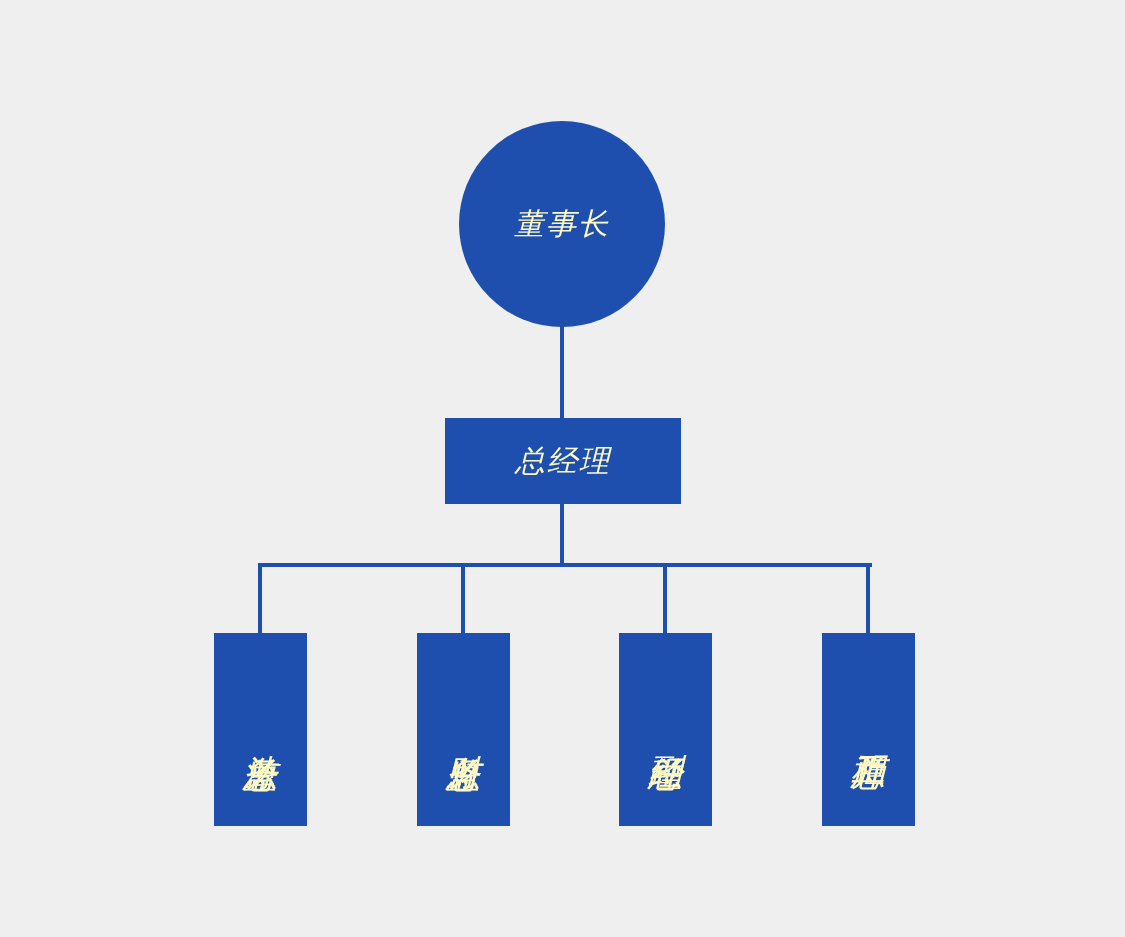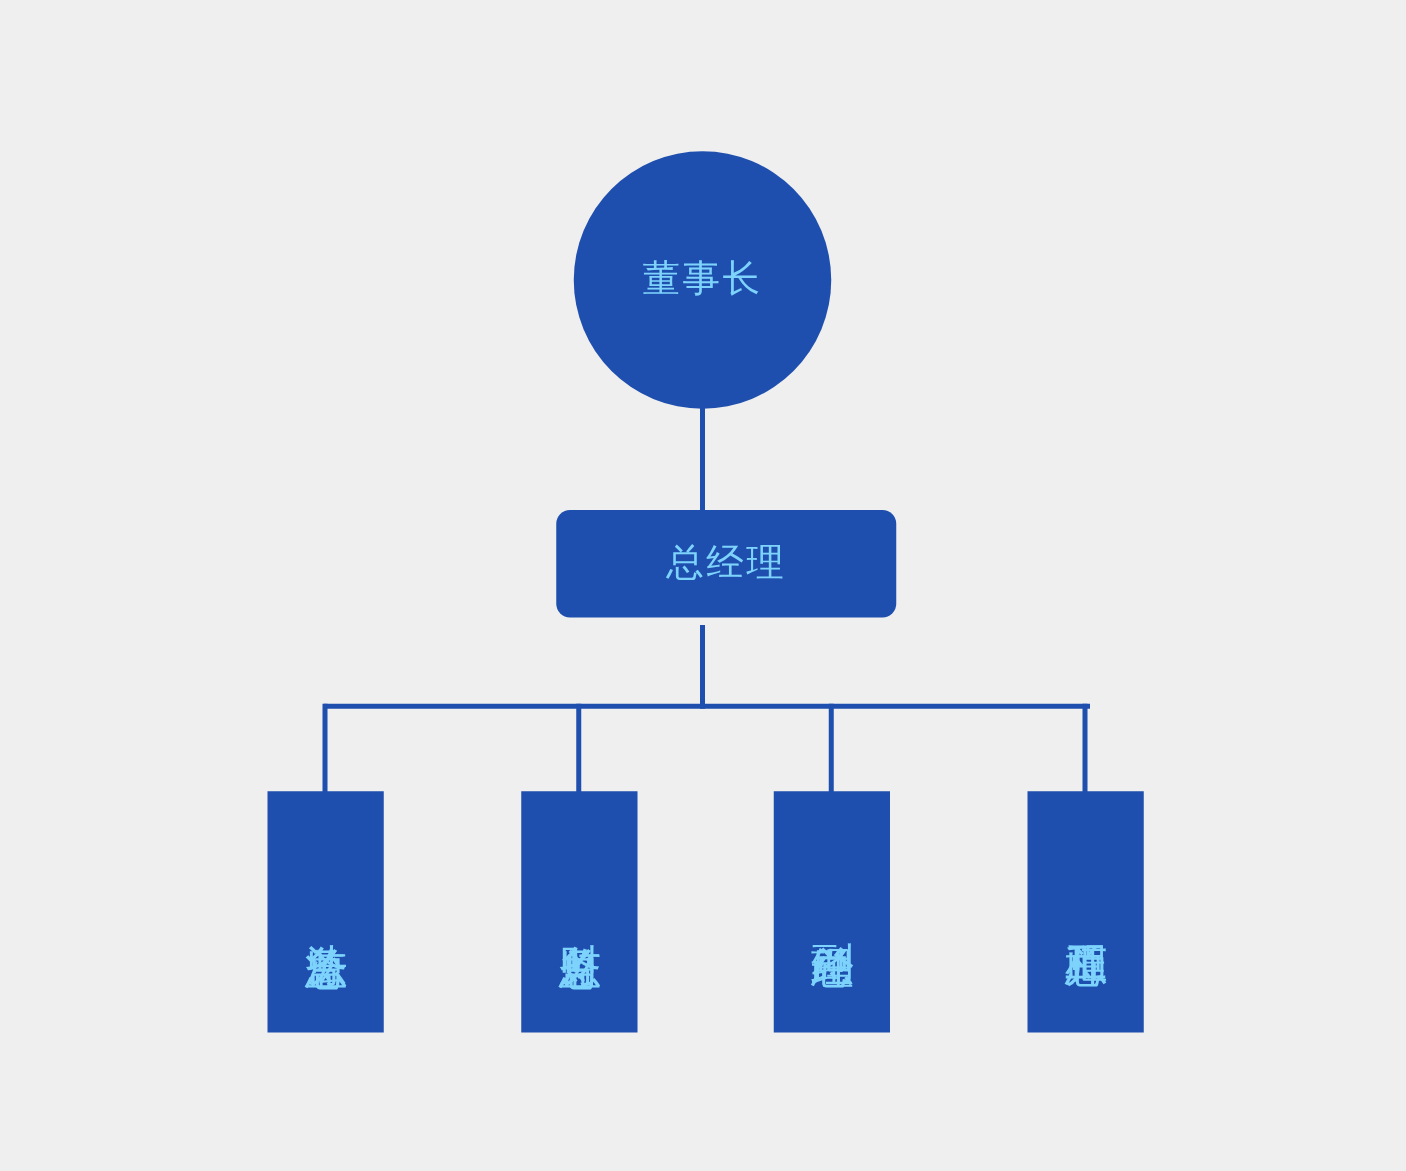--- a/index.html
+++ b/index.html
@@ -45,46 +45,46 @@
   .conn-drop { top: 563px; width: 4px; height: 72px; }
   .drop-1 { left: 258px; }
   .drop-2 { left: 461px; }
   .drop-3 { left: 663px; }
   .drop-4 { left: 866px; }
 
   
   .node {
     position: absolute;
     background: #1F4FAE;
-    color: #7dd3fc;
+    color: #fef9c3;
     display: flex;
     align-items: center;
     justify-content: center;
     box-sizing: border-box;
+    font-style: italic;
   }
 
   .node-root {
     left: 459px;
     top: 121px;
     width: 206px;
     height: 206px;
     border-radius: 50%;
   }
   .node-root .node-label {
     font-size: 30px;
     letter-spacing: 2px;
     line-height: 1;
   }
 
   .node-level2 {
     left: 445px;
-    top: 408px;
-    width: 272px;
+    top: 418px;
+    width: 236px;
     height: 86px;
-    border-radius: 11px;
   }
   .node-level2 .node-label {
     font-size: 30px;
     letter-spacing: 2px;
     line-height: 1;
   }
 
   .node-leaf {
     top: 633px;
     width: 93px;

